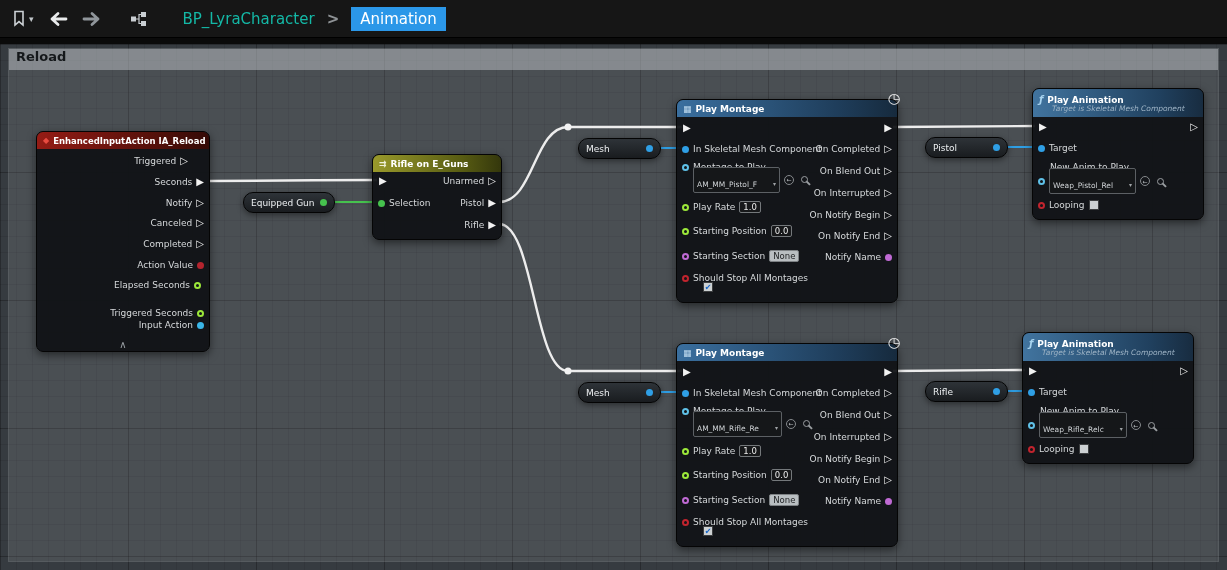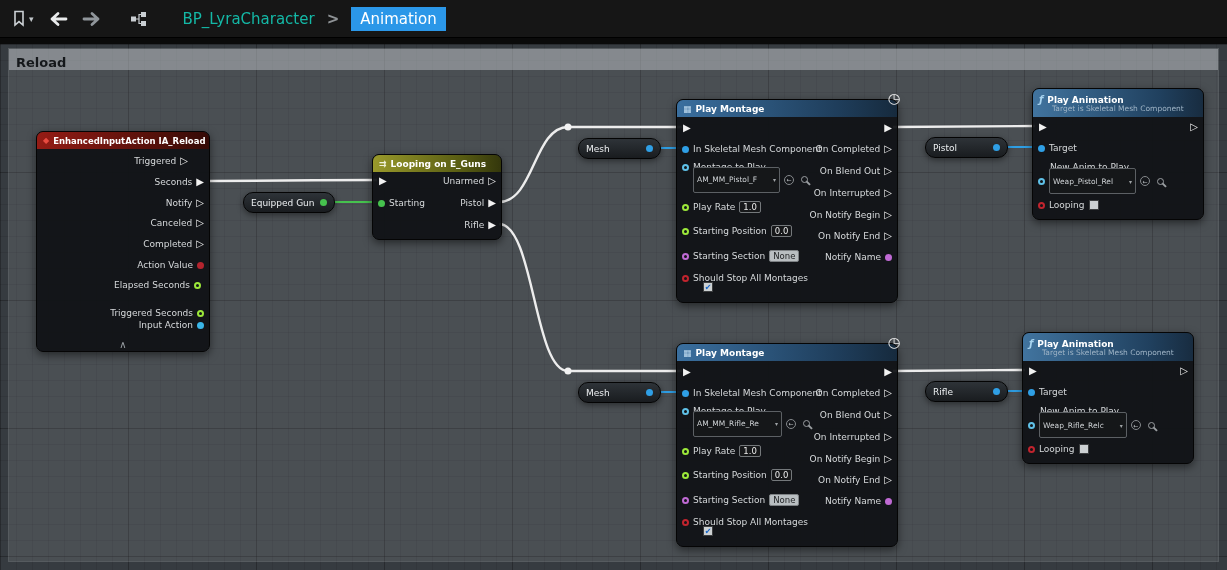--- a/index.html
+++ b/index.html
@@ -21,56 +21,56 @@
   .graph{position:absolute;top:44px;left:0;right:0;bottom:0;overflow:hidden;
     background-color:#363b40;
     background-image:
       linear-gradient(rgba(0,0,0,.20) 1px,transparent 1px),
       linear-gradient(90deg,rgba(0,0,0,.20) 1px,transparent 1px),
       linear-gradient(rgba(0,0,0,.08) 1px,transparent 1px),
       linear-gradient(90deg,rgba(0,0,0,.08) 1px,transparent 1px);
     background-size:128px 128px,128px 128px,16px 16px,16px 16px;}
   .comment{position:absolute;left:8px;top:4px;width:1211px;height:514px;
     background:rgba(255,255,255,.10);border:1px solid rgba(255,255,255,.07);z-index:1}
-  .comment-header{height:21px;background:rgba(215,220,224,.42);display:flex;align-items:flex-end;
+  .comment-header{height:21px;background:rgba(215,220,224,.42);display:flex;align-items:flex-start;
     padding:0 7px;font-size:13px;font-weight:bold;color:#15181b}
   .wires{position:absolute;inset:0;z-index:2}
   .wx{stroke:#ededed;stroke-width:2.4;fill:none}
   .wg{stroke:#46c24e;stroke-width:2;fill:none}
   .wb{stroke:#2f9fe5;stroke-width:2;fill:none}
 
   
   .node{position:absolute;background:rgba(16,18,21,.94);border:1px solid #050505;border-radius:7px;
     box-shadow:0 3px 9px rgba(0,0,0,.5);z-index:3}
   .nhead{height:17px;border-radius:6px 6px 0 0;display:flex;align-items:center;gap:4px;
     padding:0 6px;font-size:9px;font-weight:bold;color:#fff;white-space:nowrap;overflow:hidden}
   .nhead.ev{background:linear-gradient(90deg,#951c15,#531009 70%,#340a06)}
   .nhead.sw{background:linear-gradient(90deg,#99992b,#575b12 70%,#34370c)}
   .nhead.mt{background:linear-gradient(90deg,#3a6f9f,#1e3c59 75%,#162a3d)}
   .nhead.an{background:linear-gradient(90deg,#41749f,#20405e 75%,#182c40);height:28px;
     flex-direction:column;align-items:flex-start;justify-content:center;gap:0;padding-top:1px}
   .an-line1{display:flex;align-items:center;gap:4px;font-weight:bold}
-  .subtitle{font-size:7.5px;color:#9fb4c6;font-weight:normal;margin-left:13px;line-height:8px}
+  .subtitle{font-size:7.5px;color:#9fb4c6;font-style:italic;font-weight:normal;margin-left:13px;line-height:8px}
   .prow{position:absolute;display:flex;align-items:center;gap:4px;font-size:9px;color:#d6d9db;
     height:18px;white-space:nowrap}
   .xp{font-size:10px;line-height:1;color:#f2f2f2}
   .cp{width:7px;height:7px;border-radius:50%;flex:0 0 auto}
   .collapse{position:absolute;bottom:1px;left:50%;transform:translateX(-50%);
     color:#9aa0a4;font-size:10px;line-height:10px}
   .clock{position:absolute;top:-9px;right:-3px;font-size:14px;color:#e9e9e9;line-height:14px}
 
   
   .pill{position:absolute;height:21px;border-radius:10px;border:1px solid #040404;z-index:3;
     background:linear-gradient(#2e3338,#191c1f);display:flex;align-items:center;
     justify-content:space-between;padding:0 7px;font-size:9px;color:#eceff1;
     box-shadow:0 2px 6px rgba(0,0,0,.45)}
   .pdot{width:7px;height:7px;border-radius:50%;flex:0 0 auto}
 
   
-  .combo{display:flex;align-items:center;gap:16px;background:#151719;border:1px solid #5c6064;
+  .combo{display:flex;align-items:flex-start;gap:16px;background:#151719;border:1px solid #5c6064;
     border-radius:2px;height:13px;padding:12px 3px;font-size:7.5px;color:#cfd3d6}
   .combo-arrow{font-size:6px;color:#9fa3a6}
   .vbox{background:#17181a;border:1px solid #74787b;border-radius:2px;height:12px;line-height:10px;
     padding:0 3px;font-size:8.5px;color:#ebebeb;min-width:18px;text-align:left}
   .nonebox{background:#b9bec1;color:#1d1f21;border:1px solid #7d8184}
   .cbox{width:10px;height:10px;background:#ccd0d2;border:1px solid #3c3e40;font-size:8px;
     line-height:9px;text-align:center;color:#1464c8;display:inline-block}
   .asset-icon{width:10px;height:10px;border:1px solid #85898c;border-radius:50%;font-size:6px;
     color:#b8bcbe;display:flex;align-items:center;justify-content:center;flex:0 0 auto}
   .mag{width:7px;height:7px;border:1.5px solid #9a9ea1;border-radius:50%;position:relative;
@@ -181,32 +181,32 @@
   </div>
 
   <div class="pill" style="left:243px;top:148px;width:92px">
     <span>Equipped Gun</span>
     <span class="pdot" style="background:#46c24e"></span>
   </div>
 
   <div class="node" style="left:372px;top:110px;width:130px;height:86px">
     <div class="nhead sw">
       <span style="color:#efefd8;font-size:9px">⇉</span>
-      <span>Looping on E_Guns</span>
+      <span>Rifle on E_Guns</span>
     </div>
     <div class="prow" style="left:6px;top:17px">
       <span class="xp">▶</span>
     </div>
     <div class="prow" style="top:17px;right:5px">
       <span>Unarmed</span>
       <span class="xp">▷</span>
     </div>
     <div class="prow" style="left:5px;top:39px">
       <span class="cp" style="background:#46c24e"></span>
-      <span>Starting</span>
+      <span>Selection</span>
     </div>
     <div class="prow" style="top:39px;right:5px">
       <span>Pistol</span>
       <span class="xp">▶</span>
     </div>
     <div class="prow" style="top:61px;right:5px">
       <span>Rifle</span>
       <span class="xp">▶</span>
     </div>
   </div>

